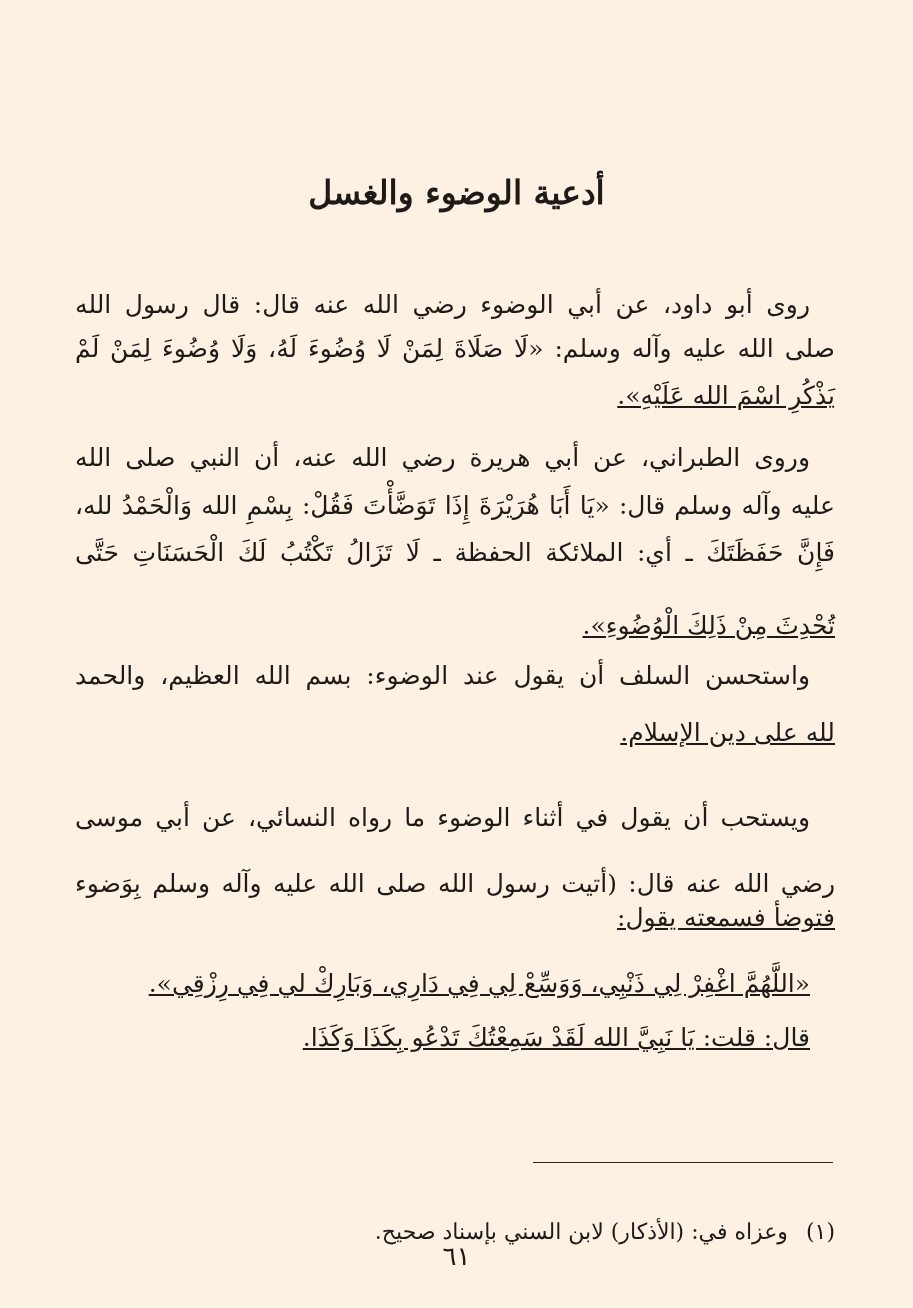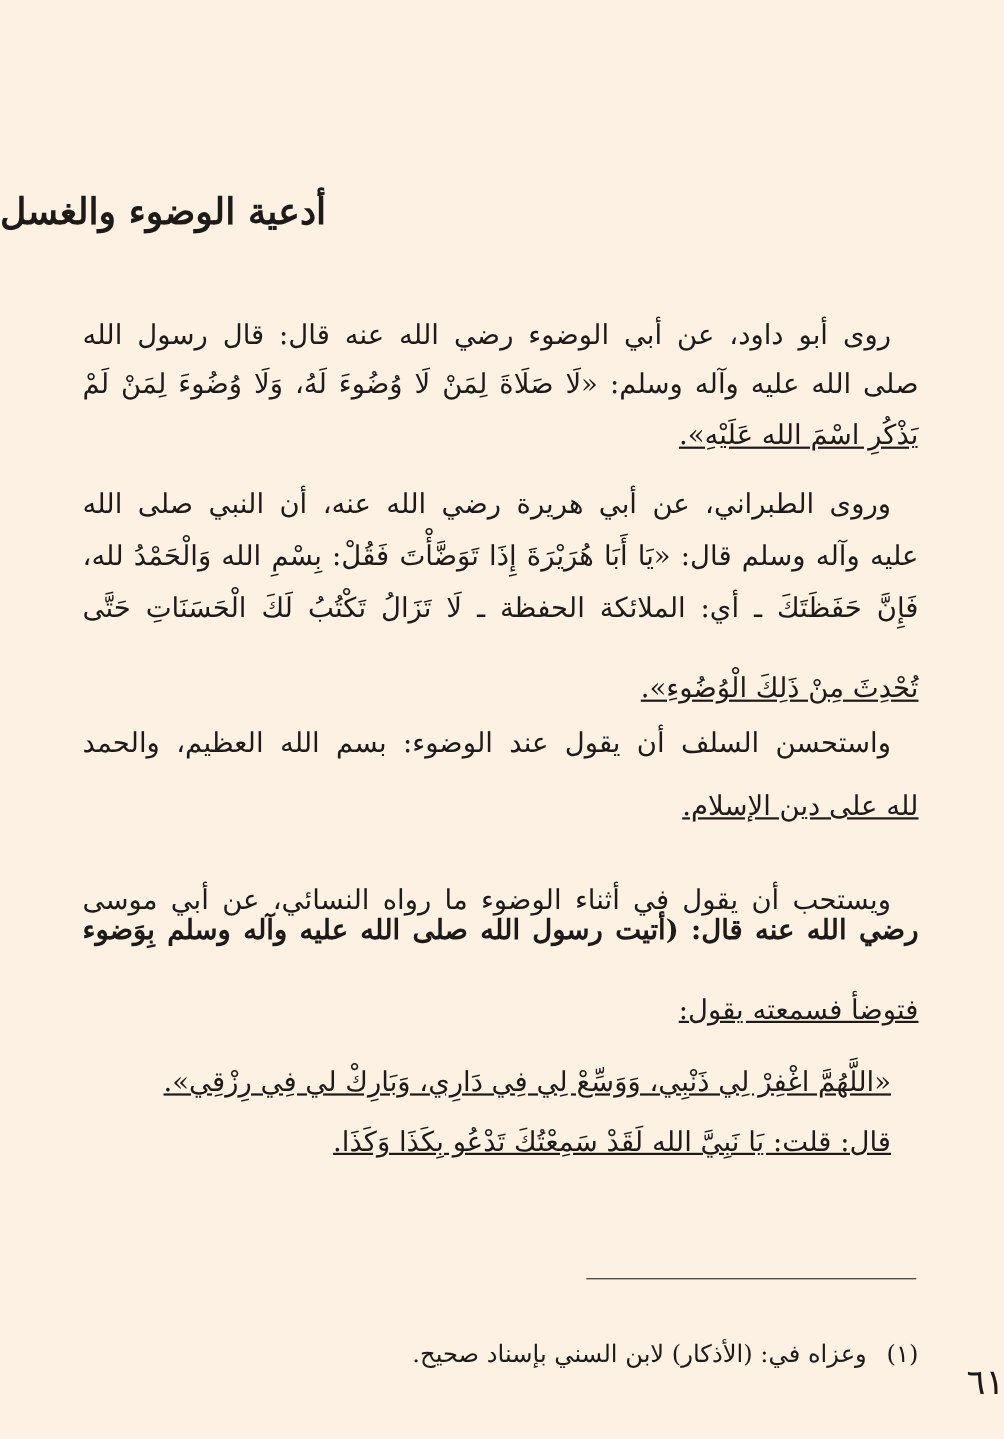--- a/index.html
+++ b/index.html
@@ -18,21 +18,21 @@
     .page {
       position: absolute;
       left: 0; top: 0;
       width: 913px; height: 1308px;
       direction: rtl;
     }
     .title {
       position: absolute;
       top: 168px;
       left: 0; right: 0;
-      text-align: left;
+      text-align: center;
       font-size: 33px;
       font-weight: bold;
       line-height: 50px;
       margin: 0;
     }
     .line {
       position: absolute;
       right: 78px;
       width: 760px;
       font-size: 25px;
@@ -60,22 +60,22 @@
       font-size: 22px;
       line-height: 40px;
       white-space: nowrap;
       margin-top: 36px;
     }
     .footnote .fn-num { margin-left: 18px; }
     .page-number {
       position: absolute;
       top: 1236px;
       left: 0; right: 0;
-      text-align: right;
-      font-size: 32px;
+      text-align: center;
+      font-size: 26px;
       line-height: 40px;
     }
     sup { font-size: 15px; vertical-align: super; line-height: 0; }
   </style>
 </head>
 <body>
 
 <div class="page">
 
   <h1 class="title">أدعية الوضوء والغسل</h1>
@@ -86,21 +86,21 @@
 
   <div class="line indent" style="top:436px;">وروى الطبراني، عن أبي هريرة رضي الله عنه، أن النبي صلى الله</div>
   <div class="line" style="top:484px;">عليه وآله وسلم قال: «يَا أَبَا هُرَيْرَةَ إِذَا تَوَضَّأْتَ فَقُلْ: بِسْمِ الله وَالْحَمْدُ لله،</div>
   <div class="line" style="top:531px;">فَإِنَّ حَفَظَتَكَ ـ أي: الملائكة الحفظة ـ لَا تَزَالُ تَكْتُبُ لَكَ الْحَسَنَاتِ حَتَّى</div>
   <div class="line last" style="top:604px;">تُحْدِثَ مِنْ ذَلِكَ الْوُضُوءِ».</div>
 
   <div class="line indent" style="top:654px;">واستحسن السلف أن يقول عند الوضوء: بسم الله العظيم، والحمد</div>
   <div class="line last" style="top:711px;">لله على دين الإسلام.</div>
 
   <div class="line indent" style="top:796px;">ويستحب أن يقول في أثناء الوضوء ما رواه النسائي، عن أبي موسى</div>
-  <div class="line" style="top:824px;font-weight:bold;">رضي الله عنه قال: (أتيت رسول الله صلى الله عليه وآله وسلم بِوَضوء</div>
+  <div class="line" style="top:862px;">رضي الله عنه قال: (أتيت رسول الله صلى الله عليه وآله وسلم بِوَضوء</div>
   <div class="line last" style="top:896px;">فتوضأ فسمعته يقول:</div>
 
   <div class="line indent last" style="top:962px;">«اللَّهُمَّ اغْفِرْ لِي ذَنْبِي، وَوَسِّعْ لِي فِي دَارِي، وَبَارِكْ لي فِي رِزْقِي».</div>
 
   <div class="line indent last" style="top:1016px;">قال: قلت: يَا نَبِيَّ الله لَقَدْ سَمِعْتُكَ تَدْعُو بِكَذَا وَكَذَا.</div>
 
 
   <div class="fn-rule"></div>
 
   <div class="footnote">

